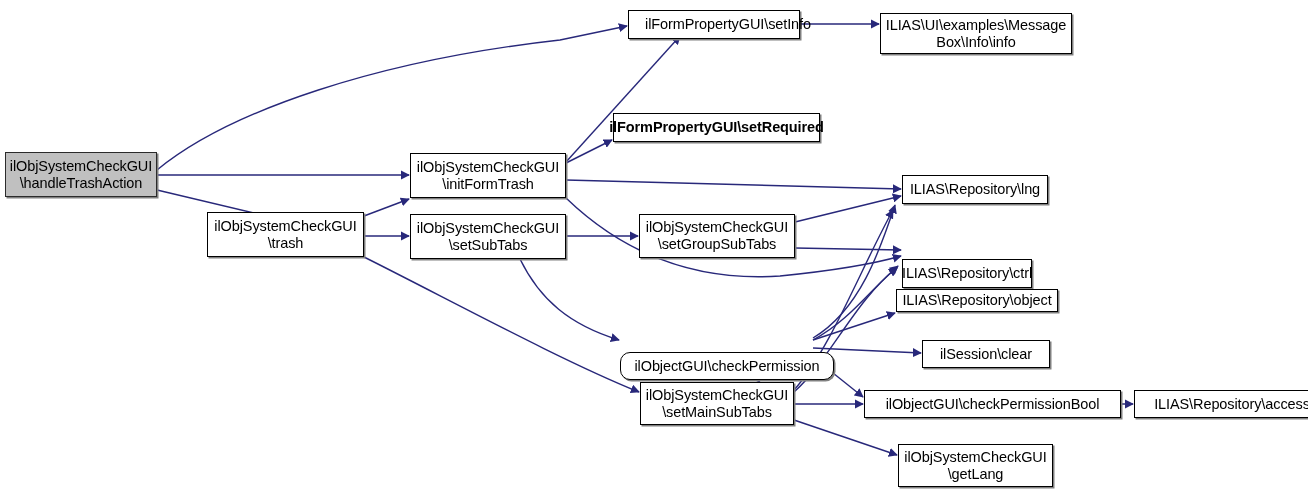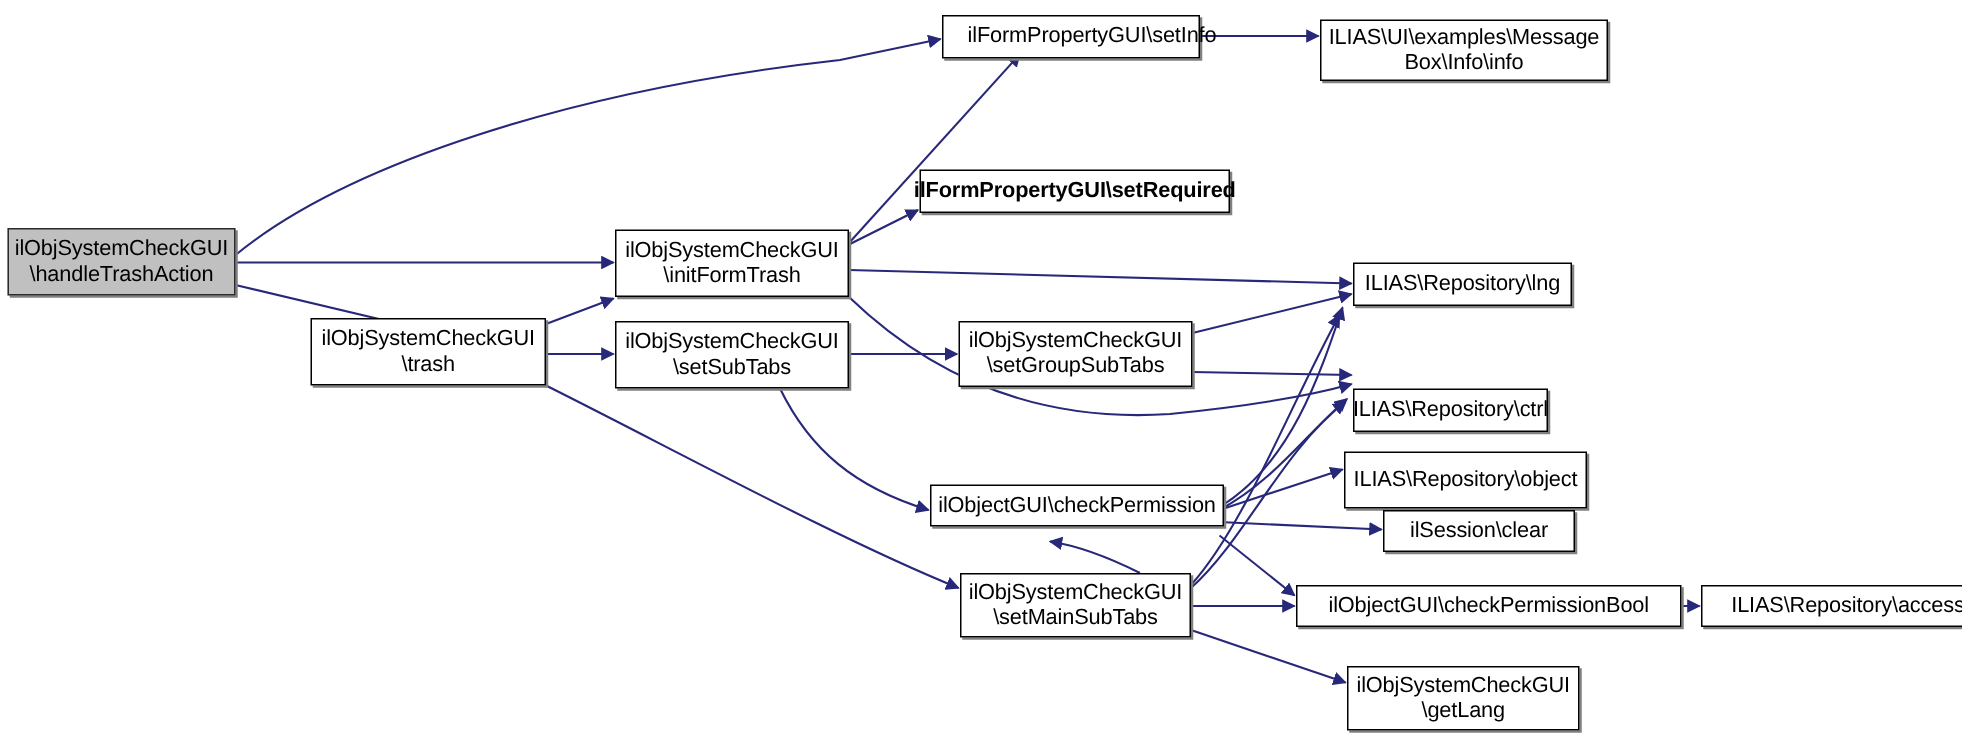--- a/index.html
+++ b/index.html
@@ -98,22 +98,22 @@
       <div class="node" style="left: 410px; top: 214px; width: 156px; height: 45px;"><span class="label">ilObjSystemCheckGUI
 \setSubTabs</span></div>
       <div class="node" style="left: 628px; top: 10px; width: 172px; height: 29px; padding-left: 28px;"><span class="label">ilFormPropertyGUI\setInfo</span></div>
       <div class="node" style="left: 880px; top: 13px; width: 192px; height: 41px;"><span class="label">ILIAS\UI\examples\Message
 Box\Info\info</span></div>
       <div class="node" style="left: 613px; top: 113px; width: 207px; height: 29px; font-weight: bold;"><span class="label">ilFormPropertyGUI\setRequired</span></div>
       <div class="node" style="left: 639px; top: 214px; width: 156px; height: 44px;"><span class="label">ilObjSystemCheckGUI
 \setGroupSubTabs</span></div>
       <div class="node" style="left: 902px; top: 175px; width: 146px; height: 29px;"><span class="label">ILIAS\Repository\lng</span></div>
       <div class="node" style="left: 902px; top: 237px; width: 130px; height: 29px; margin-top: 22px;"><span class="label">ILIAS\Repository\ctrl</span></div>
-      <div class="node" style="left: 896px; top: 301px; width: 162px; height: 38px;"><span class="label">ILIAS\Repository\object</span></div>
-      <div class="node" style="left: 620px; top: 323px; width: 196px; height: 28px;"><span class="label">ilObjectGUI\checkPermission</span></div>
+      <div class="node" style="left: 896px; top: 289px; width: 162px; height: 23px;"><span class="label">ILIAS\Repository\object</span></div>
+      <div class="node" style="left: 620px; top: 352px; width: 214px; height: 28px; border-radius: 10px;"><span class="label">ilObjectGUI\checkPermission</span></div>
       <div class="node" style="left: 922px; top: 340px; width: 128px; height: 28px;"><span class="label">ilSession\clear</span></div>
       <div class="node" style="left: 640px; top: 382px; width: 154px; height: 43px;"><span class="label">ilObjSystemCheckGUI
 \setMainSubTabs</span></div>
       <div class="node" style="left: 864px; top: 390px; width: 257px; height: 28px;"><span class="label">ilObjectGUI\checkPermissionBool</span></div>
       <div class="node" style="left: 1134px; top: 390px; width: 196px; height: 28px;"><span class="label">ILIAS\Repository\access</span></div>
       <div class="node" style="left: 898px; top: 444px; width: 155px; height: 43px;"><span class="label">ilObjSystemCheckGUI
 \getLang</span></div>
     </div>
 </div>
 

